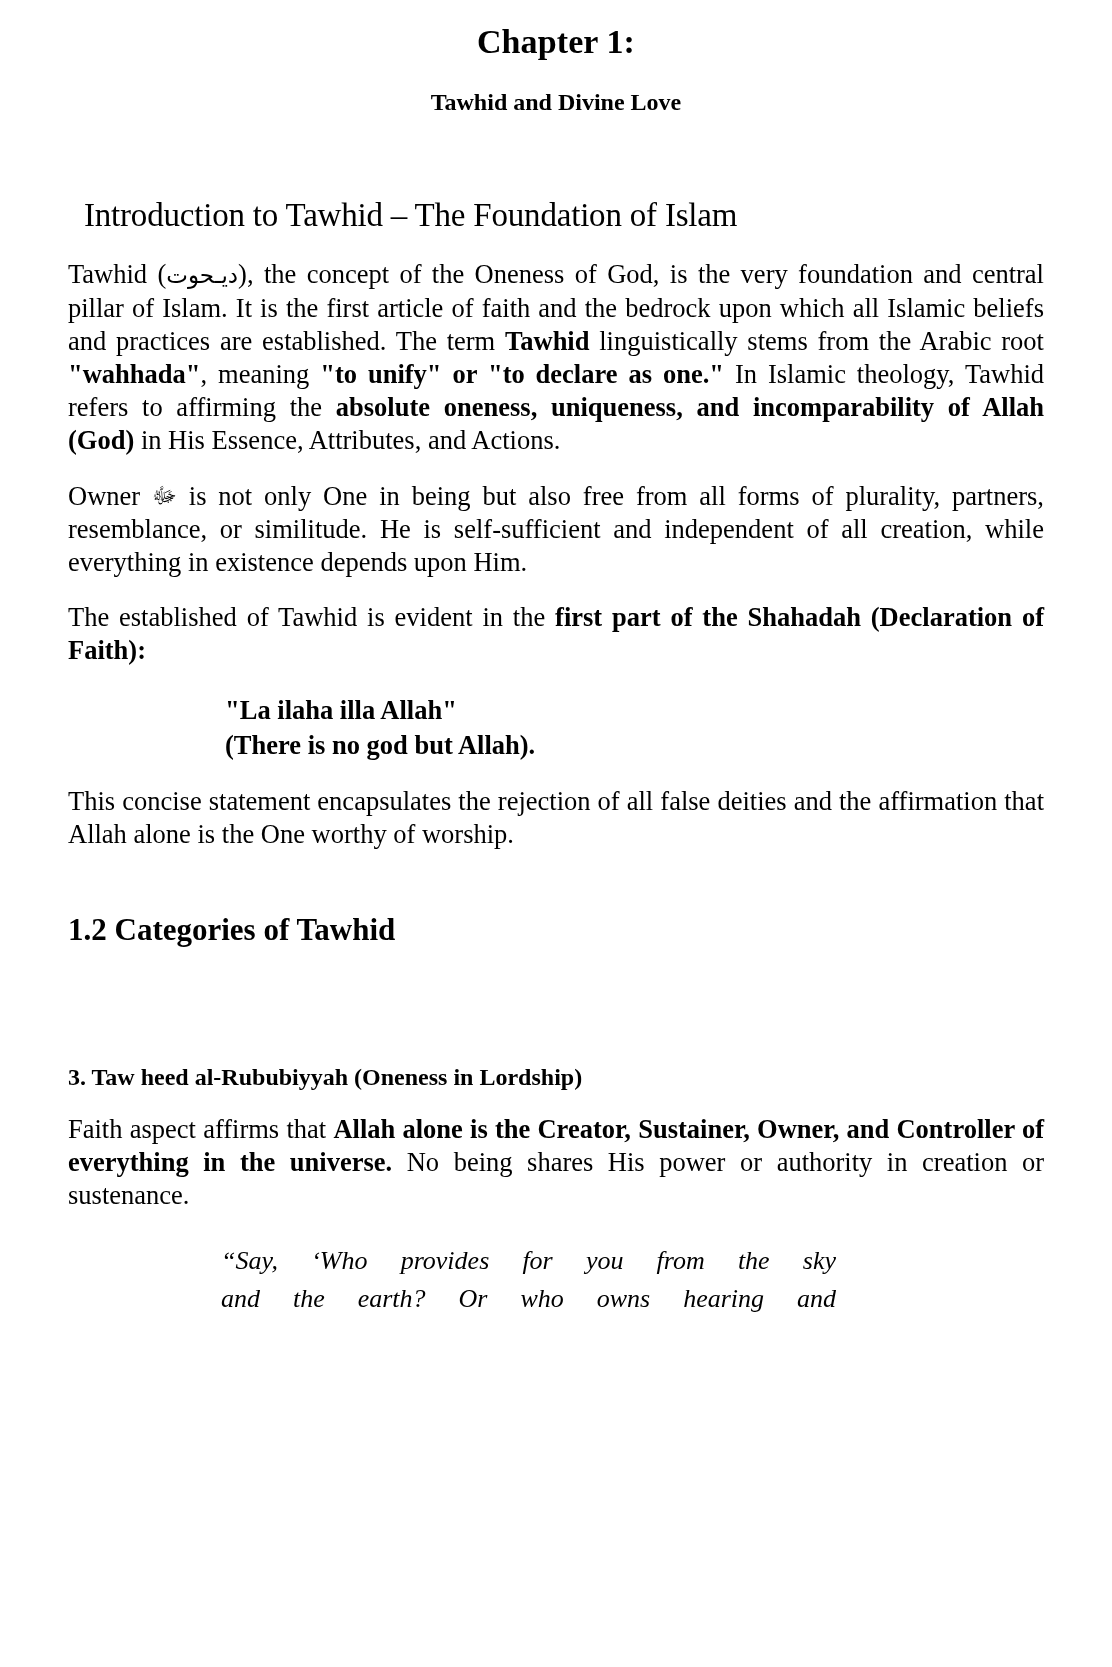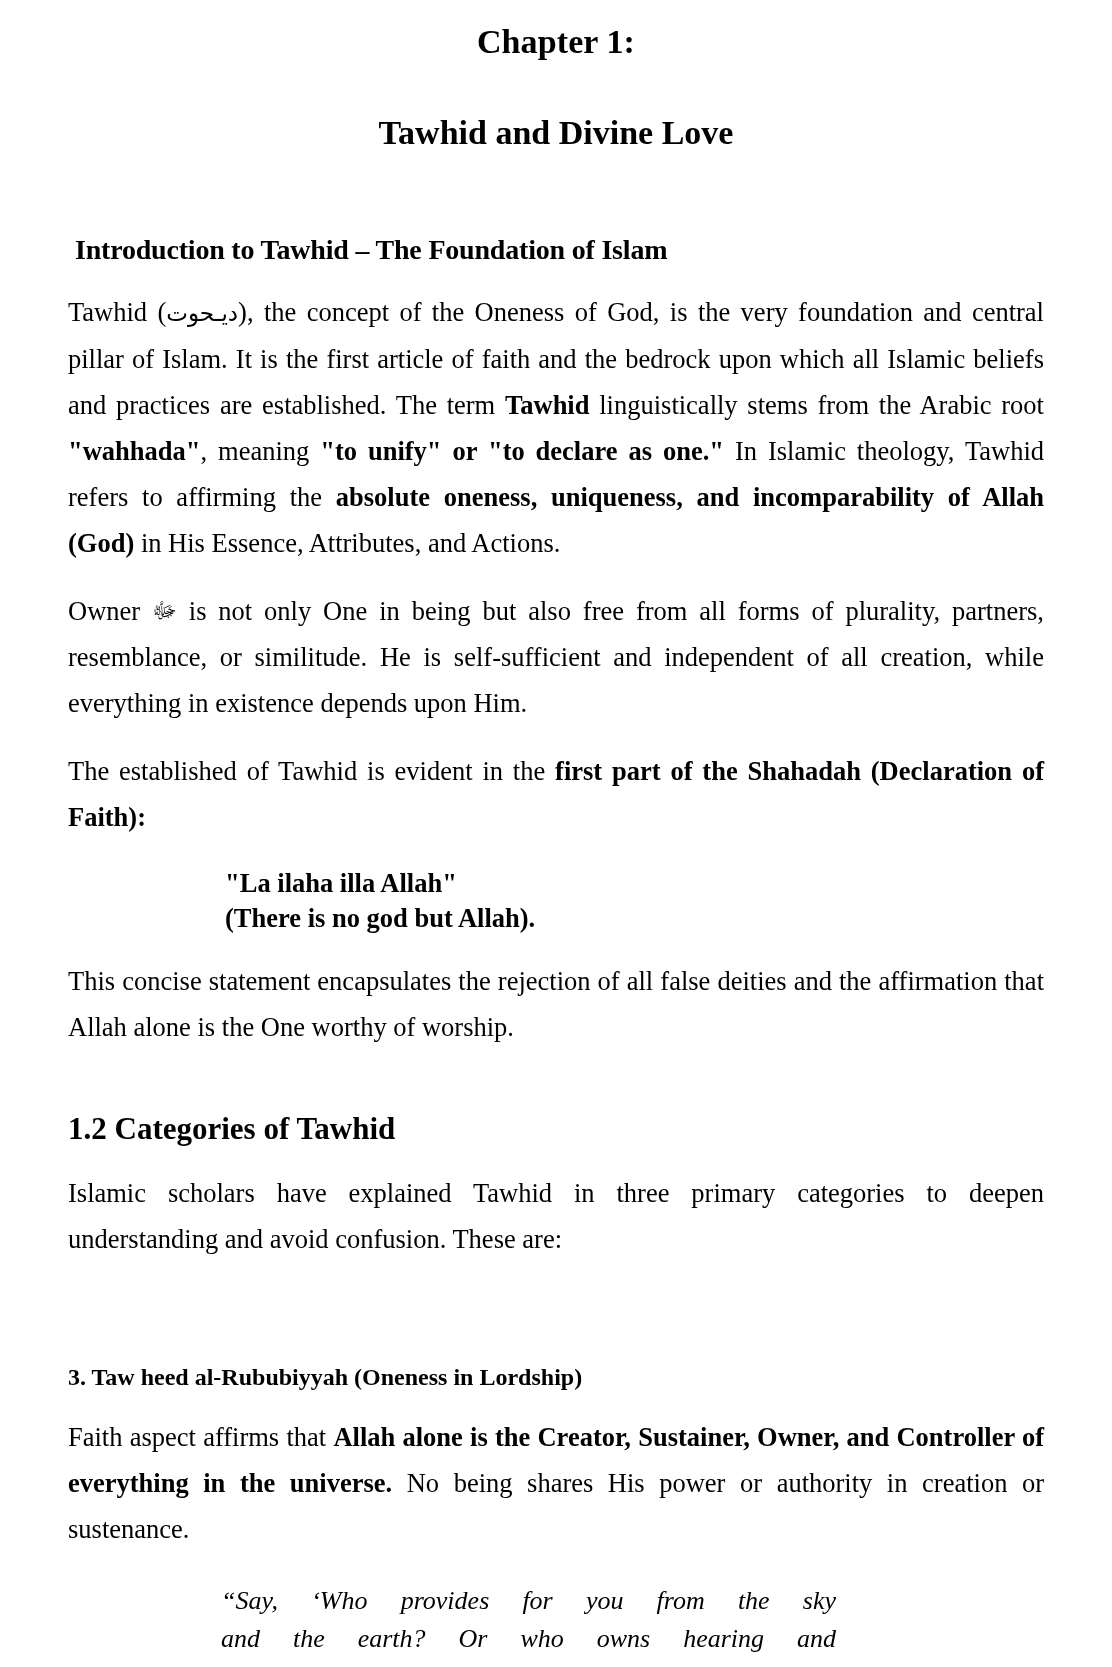--- a/index.html
+++ b/index.html
@@ -26,51 +26,51 @@
   .chapter-label {
     text-align: center;
     font-size: 34px;
     font-weight: bold;
     letter-spacing: 0.1px;
     margin: 12px 0 0 0;
     line-height: 1.2;
   }
   .chapter-title {
     text-align: center;
-    font-size: 34px;
+    font-size: 24px;
     font-weight: bold;
-    margin: 50px 0 0 0;
+    margin: 25px 0 0 0;
     line-height: 1.2;
   }
 
   
   .h-section {
-    font-size: 28px;
-    font-weight: bold;
-    margin: 78px 0 0 7px;
+    font-size: 33px;
+    font-weight: normal;
+    margin: 78px 0 0 16px;
     line-height: 1.25;
     letter-spacing: -0.2px;
   }
   .h-sub {
     font-size: 31px;
     font-weight: bold;
     margin: 60px 0 12px 0;
     line-height: 1.25;
   }
   .h-minor {
     font-size: 24px;
     font-weight: bold;
     margin: 0;
     line-height: 1.3;
   }
 
   
   p.body {
     font-size: 26.5px;
-    line-height: 46px;
+    line-height: 33px;
     text-align: justify;
     text-justify: inter-word;
     margin: 22px 0 0 0;
     hyphens: none;
   }
   p.body.tight {
     margin-top: 20px;
   }
   p.body b { font-weight: bold; }
 
@@ -131,21 +131,20 @@
 
   <div class="quote-block">
     <span class="qline">"La ilaha illa Allah"</span>
     <span class="qline">(There is no god but Allah).</span>
   </div>
 
   <p class="body">This concise statement encapsulates the rejection of all false deities and the affirmation that Allah alone is the One worthy of worship.</p>
 
   <h2 class="h-sub">1.2 Categories of Tawhid</h2>
 
-  <p class="body">Islamic scholars have explained Tawhid in three primary categories to deepen understanding and avoid confusion. These are:</p>
 
   <div class="gap-block"></div>
 
   <h3 class="h-minor">3. Taw heed al-Rububiyyah (Oneness in Lordship)</h3>
 
   <p class="body tight"><span>Faith aspect affirms that </span><b>Allah alone is the Creator, Sustainer, Owner, and Controller of everything in the universe.</b><span> No being shares His power or authority in creation or sustenance.</span></p>
 
   <div class="quote-italic">
     <span class="qline">“Say, ‘Who provides for you from the sky</span>
     <span class="qline">and the earth? Or who owns hearing and</span>

